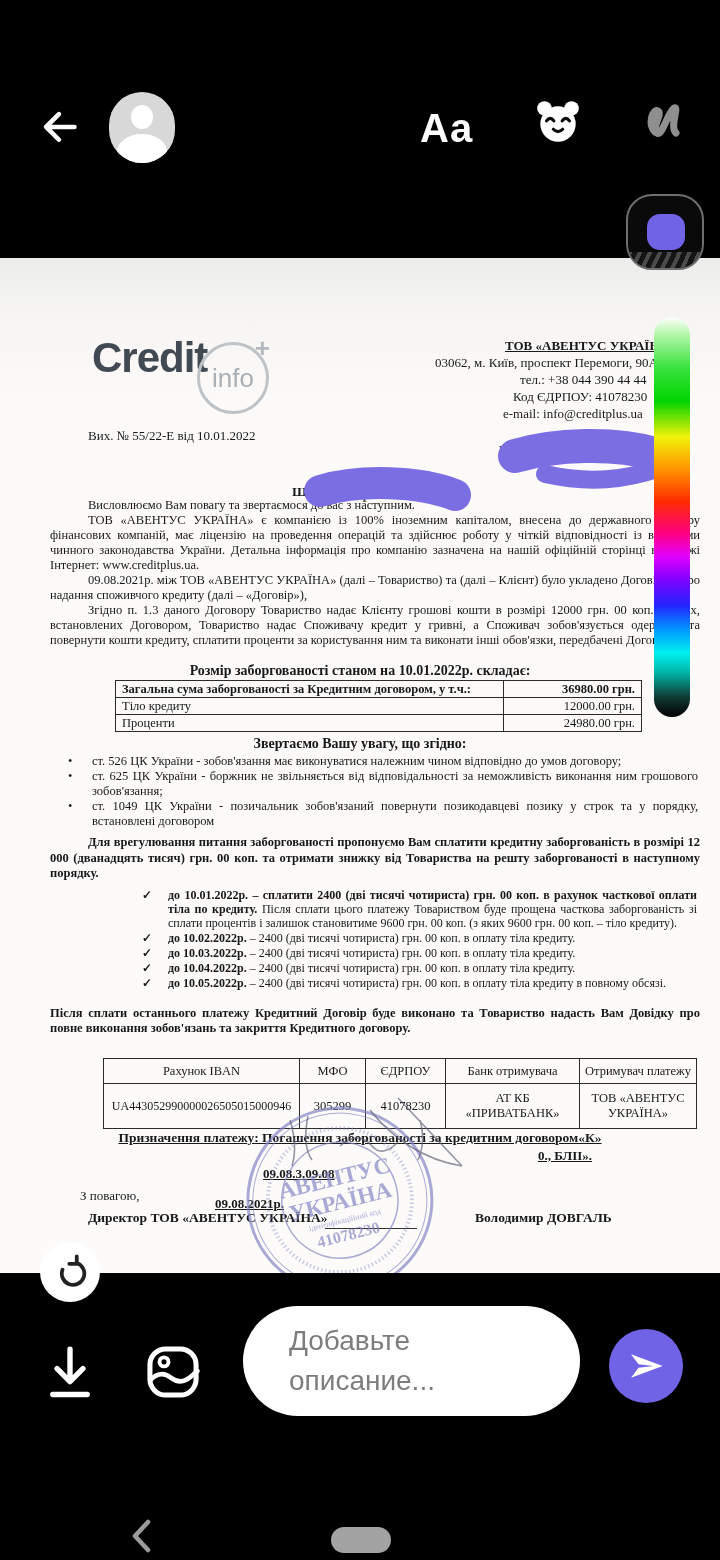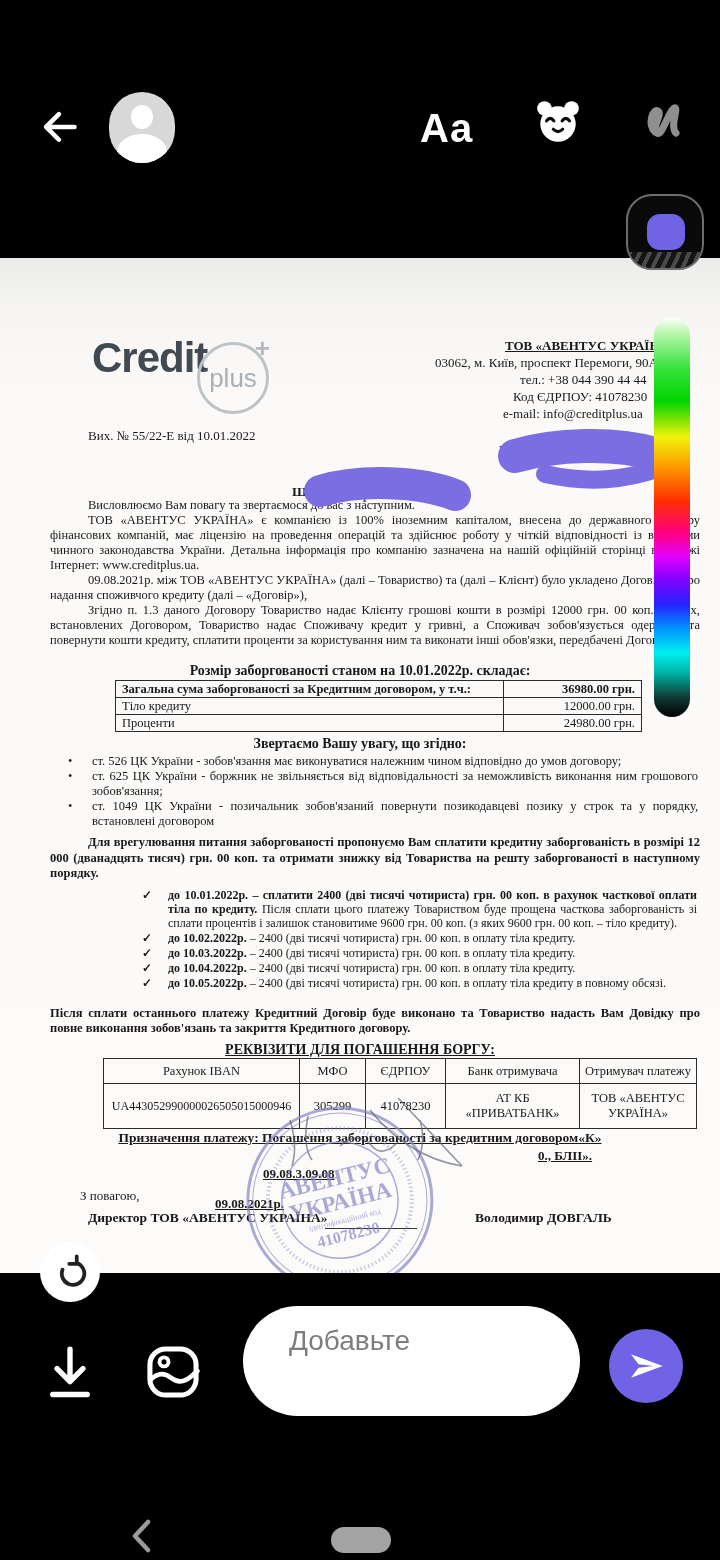--- a/index.html
+++ b/index.html
@@ -131,21 +131,21 @@
   <div class="brush-ind">
     <div class="blob" style="background: rgb(113, 99, 230);"></div>
     <div class="hatch"></div>
   </div>
 
   <div class="photo">
     <div class="doc">
 
       <div class="logo-credit">Credit</div>
       <div class="logo-circle">
-        <div class="logo-plus-word">plus</div>
+        <div class="logo-plus-word">info</div>
         <div class="logo-plus-sign">+</div>
       </div>
       <div class="ref-line">Вих. № 55/22-Е від 10.01.2022</div>
 
       <div class="co b" style="left:505px;top:80px;">ТОВ «АВЕНТУС УКРАЇНА»</div>
       <div class="co" style="left:435px;top:97px;">03062, м. Київ, проспект Перемоги, 90А</div>
       <div class="co" style="left:520px;top:114px;">тел.: +38 044 390 44 44</div>
       <div class="co" style="left:513px;top:131px;">Код ЄДРПОУ: 41078230</div>
       <div class="co" style="left:503px;top:148px;">e-mail: info@creditplus.ua</div>
 
@@ -192,21 +192,20 @@
       <div class="sched">
         <div class="si"><span class="cm">✓</span><b>до 10.01.2022р. – сплатити 2400 (дві тисячі чотириста) грн. 00 коп. в рахунок часткової оплати тіла по кредиту.</b><span> Після сплати цього платежу Товариством буде прощена часткова заборгованість зі сплати процентів і залишок становитиме 9600 грн. 00 коп. (з яких 9600 грн. 00 коп. – тіло кредиту).</span></div>
         <div class="si"><span class="cm">✓</span><b>до 10.02.2022р.</b><span> – 2400 (дві тисячі чотириста) грн. 00 коп. в оплату тіла кредиту.</span></div>
         <div class="si"><span class="cm">✓</span><b>до 10.03.2022р.</b><span> – 2400 (дві тисячі чотириста) грн. 00 коп. в оплату тіла кредиту.</span></div>
         <div class="si"><span class="cm">✓</span><b>до 10.04.2022р.</b><span> – 2400 (дві тисячі чотириста) грн. 00 коп. в оплату тіла кредиту.</span></div>
         <div class="si"><span class="cm">✓</span><b>до 10.05.2022р.</b><span> – 2400 (дві тисячі чотириста) грн. 00 коп.  в оплату тіла кредиту в повному обсязі.</span></div>
       </div>
 
       <div class="closing">Після сплати останнього платежу Кредитний Договір буде виконано та Товариство надасть Вам Довідку про повне виконання зобов'язань та закриття Кредитного договору.</div>
 
-      <div class="sec-title u" style="top:784px;">РЕКВІЗИТИ ДЛЯ ПОГАШЕННЯ БОРГУ:</div>
       <table class="t2">
         <colgroup>
             <col style="width:196px">
             <col style="width:66px">
             <col style="width:80px">
             <col style="width:134px">
             <col style="width:117px">
           </colgroup>
         <thead>
           <tr>
@@ -285,20 +284,21 @@
     <div class="gal-btn">
       <svg width="54" height="54" viewBox="0 0 48 48">
         <rect x="3.5" y="3.5" width="41" height="41" rx="14" stroke="#fff" stroke-width="4.5" fill="none"></rect>
         <circle cx="16" cy="15" r="4" stroke="#fff" stroke-width="3.5" fill="none"></circle>
         <path d="M4 31 Q13 22 22 29 T40 28 T44 25" stroke="#fff" stroke-width="4" fill="none" stroke-linecap="round"></path>
       </svg>
     </div>
     <div class="caption">
       <div class="ph">
         <div>Добавьте</div>
+        <div>описание...</div>
       </div>
     </div>
     <div class="send-btn" style="background: rgb(113, 99, 230);">
       <svg width="40" height="40" viewBox="0 0 48 48">
         <path d="M6 10 L44 24 L6 38 L15 26 L33 24 L15 22 Z" fill="#fff"></path>
       </svg>
     </div>
     <div class="nav-back">
       <svg width="26" height="36" viewBox="0 0 26 36">
         <path d="M20 4 L7 18 L20 32" stroke="#9b9b9b" stroke-width="4.5" fill="none" stroke-linecap="round" stroke-linejoin="round"></path>

